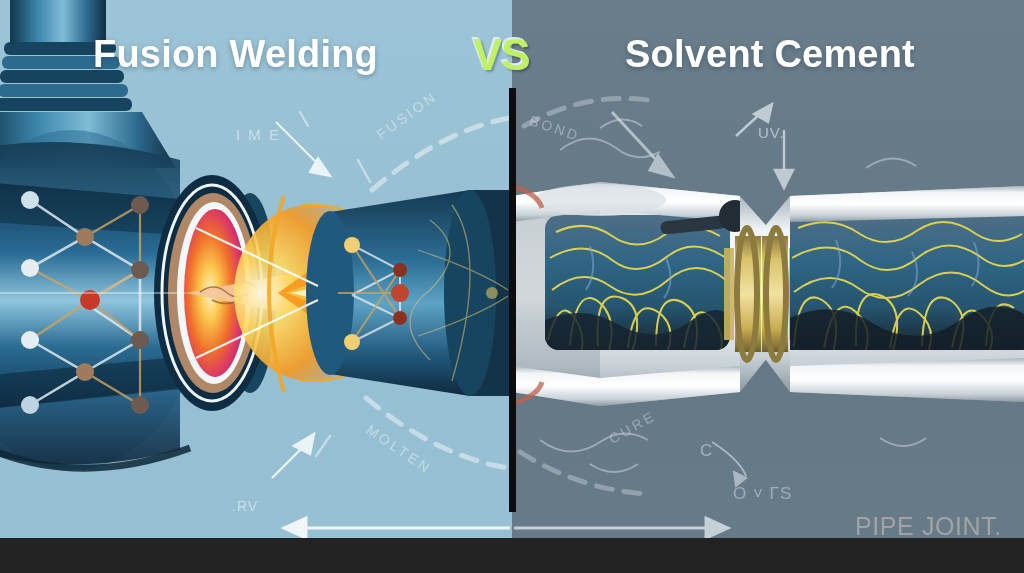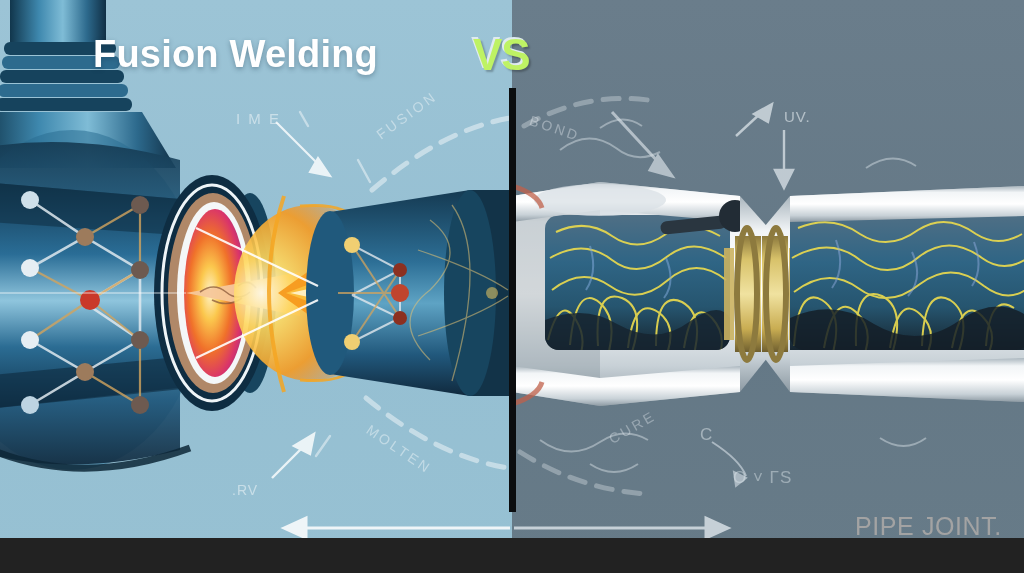--- a/index.html
+++ b/index.html
@@ -16,24 +16,24 @@
 
   .title{position:absolute;color:#ffffff;font-weight:bold;font-size:38px;letter-spacing:.2px;
          text-shadow:0 2px 5px rgba(20,45,65,.35);white-space:nowrap;}
   #title-left{left:93px;top:33px;}
   #title-right{left:625px;top:33px;}
   #vs-label{position:absolute;left:473px;top:30px;font-size:44px;font-weight:bold;color:#bef264;
             text-shadow:-2px -2px 0 #dfeaf0, 2px 2px 2px rgba(0,0,0,.25);letter-spacing:-1px;}
   #pipe-joint-label{position:absolute;left:855px;top:512px;font-size:25px;color:#a3a3a3;letter-spacing:.6px;}
 
   
-  .faint{position:absolute;color:rgba(255,255,255,.48);font-size:15px;letter-spacing:2px;white-space:nowrap;}
+  .faint{position:absolute;color:rgba(255,255,255,.48);font-size:15px;letter-spacing:2px;white-space:nowrap;margin-top:16px;}
   #ann-ime{left:236px;top:110px;}
   #ann-rv{left:232px;top:482px;font-size:14px;letter-spacing:1px;}
-  #ann-uv{left:784px;top:108px;color:rgba(232,238,242,.60);letter-spacing:1px;}
+  #ann-uv{left:758px;top:108px;color:rgba(232,238,242,.60);letter-spacing:1px;}
   #ann-c{left:700px;top:425px;color:rgba(225,233,238,.50);font-size:17px;letter-spacing:0;}
   #ann-ols{left:733px;top:468px;color:rgba(225,233,238,.45);font-size:17px;letter-spacing:1px;text-align:center;}
 
   .arc-text{position:absolute;color:rgba(255,255,255,.42);font-size:14px;letter-spacing:3px;white-space:nowrap;}
   #arc-top{left:378px;top:128px;transform:rotate(-36deg);transform-origin:0 50%;}
   #arc-bot{left:368px;top:420px;transform:rotate(34deg);transform-origin:0 50%;}
   #arc-tr{left:530px;top:112px;transform:rotate(18deg);transform-origin:0 50%;color:rgba(235,240,244,.40);}
   #arc-br{left:610px;top:432px;transform:rotate(-30deg);transform-origin:0 50%;color:rgba(235,240,244,.38);}
 
   svg{position:absolute;left:0;top:0;}
@@ -383,20 +383,21 @@
       </g>
     </g>
   </svg>
 
   <div id="divider"></div>
 
   <div class="title" id="title-left">Fusion Welding</div>
 
   <div id="vs-label">VS</div>
 
+  <div class="title" id="title-right">Solvent Cement</div>
 
   <div id="pipe-joint-label">PIPE JOINT.</div>
 
   <div class="faint" id="ann-ime">I M E</div>
   <div class="faint" id="ann-rv">.RV</div>
   <div class="faint" id="ann-uv">UV.</div>
   <div class="faint" id="ann-c">C</div>
   <div class="faint" id="ann-ols">O ˅ ΓS</div>
 
   <div class="arc-text" id="arc-top">FUSION</div>

